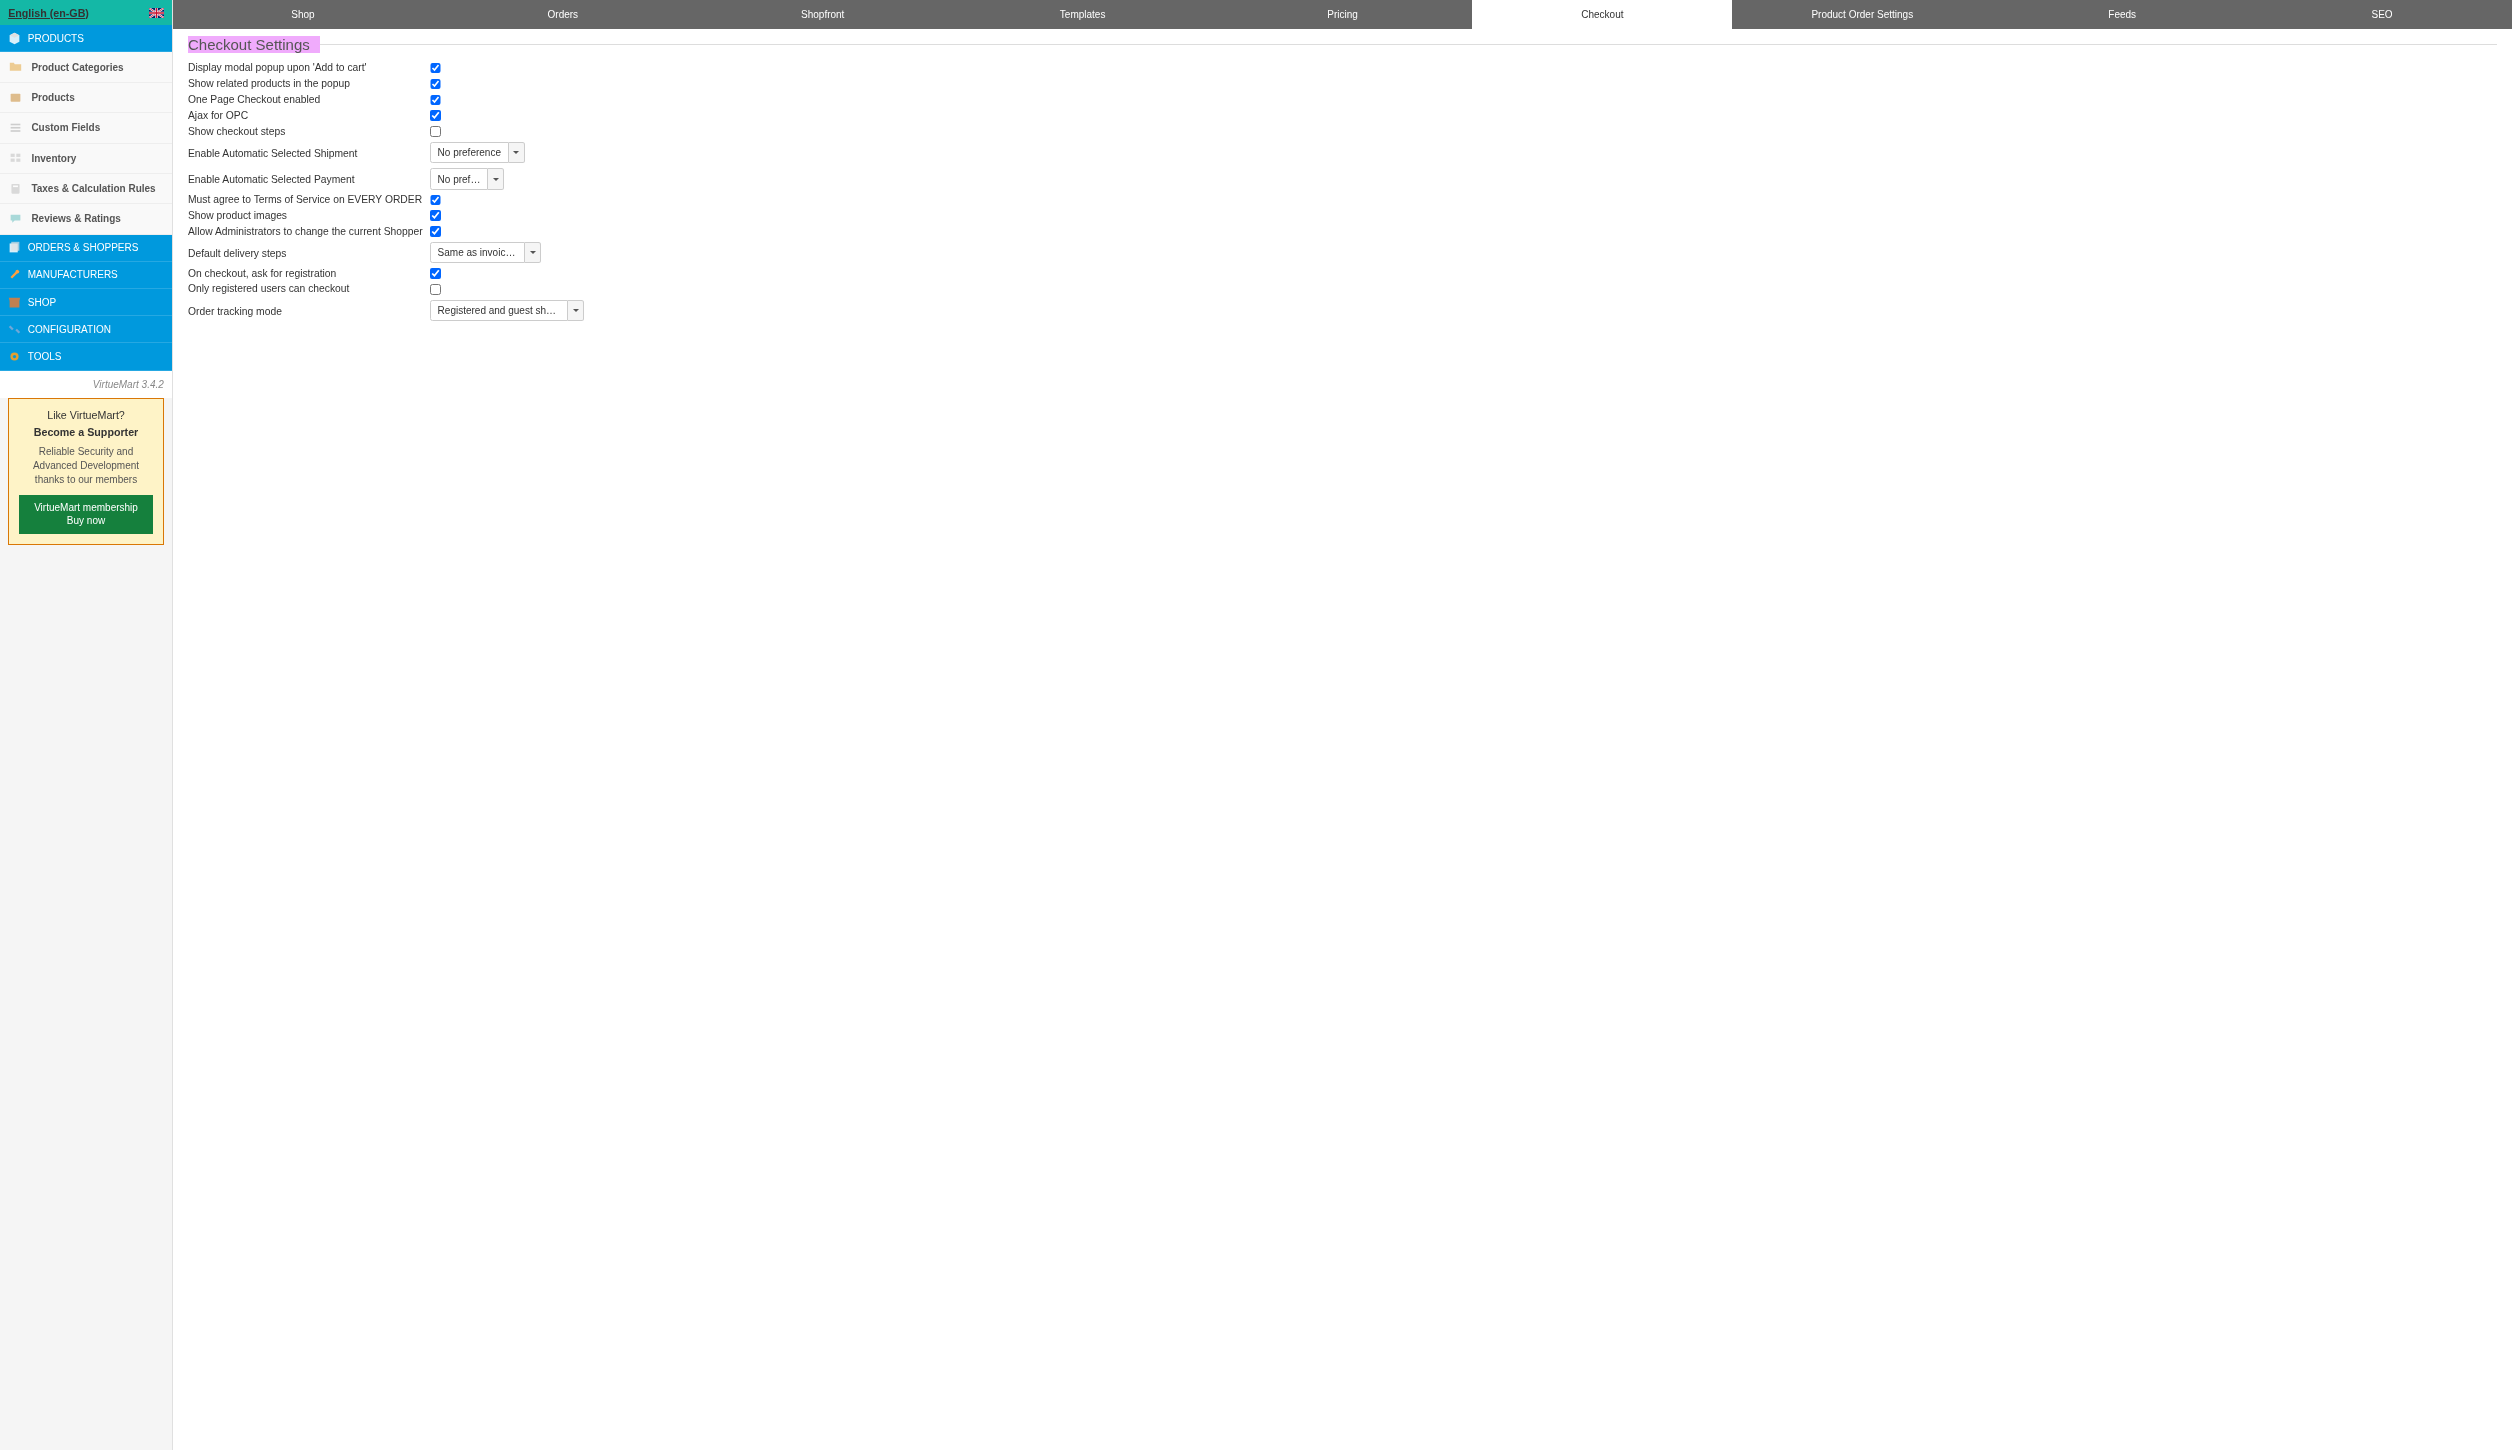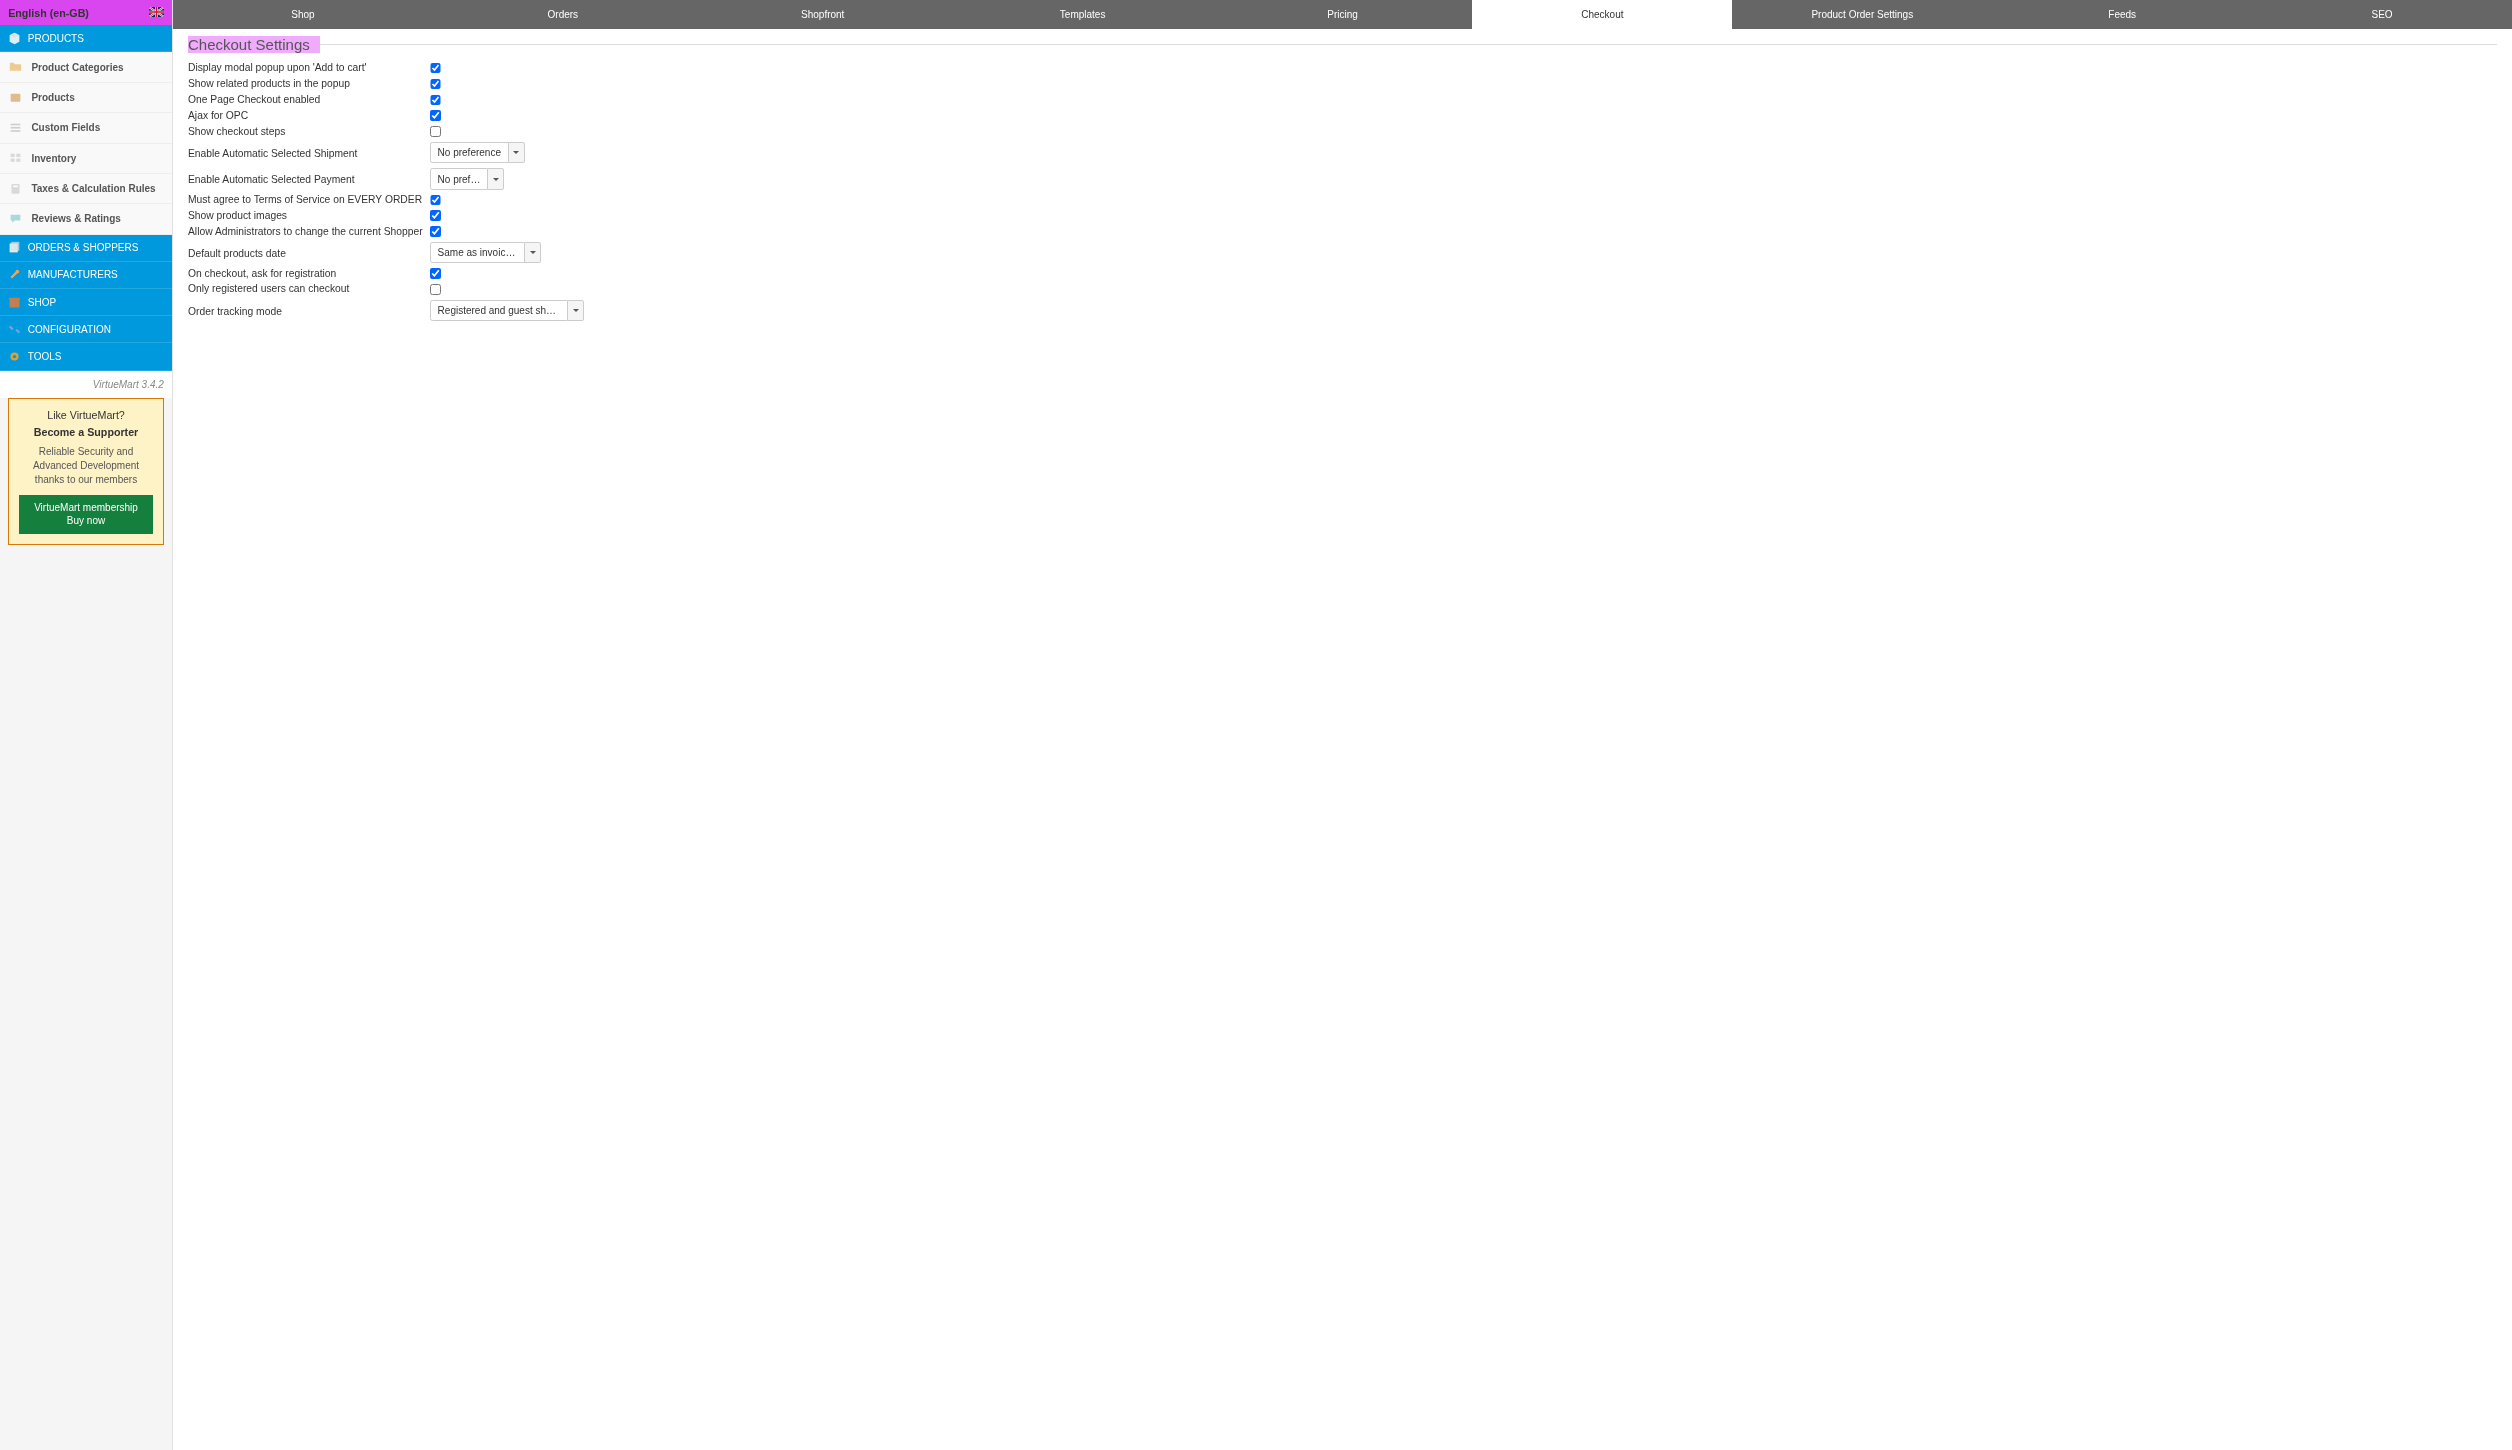--- a/index.html
+++ b/index.html
@@ -1,21 +1,21 @@
 <!DOCTYPE html>
 <html style="font-size:13px"><head>
 <meta charset="utf-8">
 <style>
 * { margin: 0; padding: 0; box-sizing: border-box; }
 body { font-family: Arial, Helvetica, sans-serif; font-size: 10.7px; background: #fff; color: #333; }
 .container { display: flex; min-height: 100vh; }
 
 
 .sidebar { width: 173px; background: #f5f5f5; border-right: 0.8px solid #e0e0e0; }
-.lang-bar { display: flex; justify-content: space-between; align-items: flex-start; padding: 6.6px 8.2px; font-weight: bold; font-size: 10.7px; background: #d946ef; }
+.lang-bar { display: flex; justify-content: space-between; align-items: center; padding: 6.6px 8.2px; font-weight: bold; font-size: 10.7px; background: #14b8a6; text-decoration: underline; }
 .flag { width: 15px; height: 10px; background: linear-gradient(transparent, transparent); display: inline-block; position: relative; overflow: hidden; }
 .flag svg { width: 15px; height: 10px; }
 
 .menu-section { }
 .menu-header { background: #0099dd; color: #fff; padding: 6.6px 8.2px; font-size: 10px; cursor: pointer; display: flex; align-items: center; gap: 6.6px; border-bottom: 0.8px solid rgba(255,255,255,0.15); }
 .menu-header .icon { width: 13px; height: 13px; display: inline-flex; align-items: center; justify-content: center; }
 .menu-item { background: #f9f9f9; color: #555; padding: 8.2px 8.2px 8.2px 8.2px; font-size: 10px; cursor: pointer; display: flex; align-items: center; gap: 8.2px; border-bottom: 0.8px solid #eee; font-weight: bold; }
 .menu-item .icon { width: 15px; height: 13px; display: inline-flex; align-items: center; justify-content: center; opacity: 0.7; }
 
 .version { text-align: right; padding: 8.2px; color: #888; font-size: 10px; background: #fff; font-style: italic; }
@@ -263,21 +263,21 @@
           <div class="setting-row">
             <div class="setting-label">Show product images</div>
             <div class="setting-control"><input type="checkbox" class="chk" checked="" style=""></div>
           </div>
           <div class="setting-row">
             <div class="setting-label">Allow Administrators to change the current Shopper</div>
             <div class="setting-control"><input type="checkbox" class="chk" checked="" style=""></div>
           </div>
 
           <div class="setting-row dropdown-row">
-            <div class="setting-label">Default products date</div>
+            <div class="setting-label">Default delivery steps</div>
             <div class="setting-control">
               <div class="dropdown">
                 <div class="dropdown-value w3">Same as invoice …</div>
                 <div class="dropdown-arrow">
                     <div class="caret"></div>
                   </div>
               </div>
             </div>
           </div>
 

